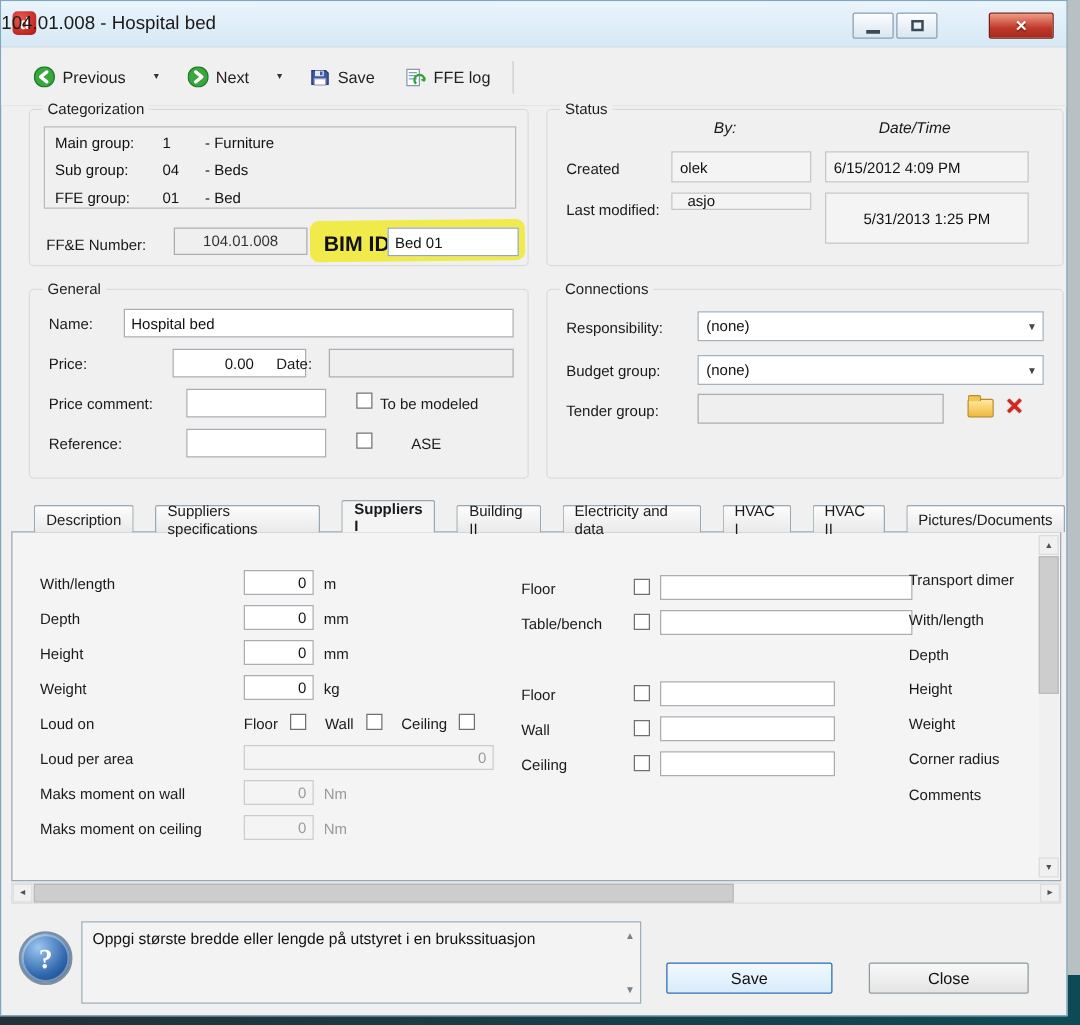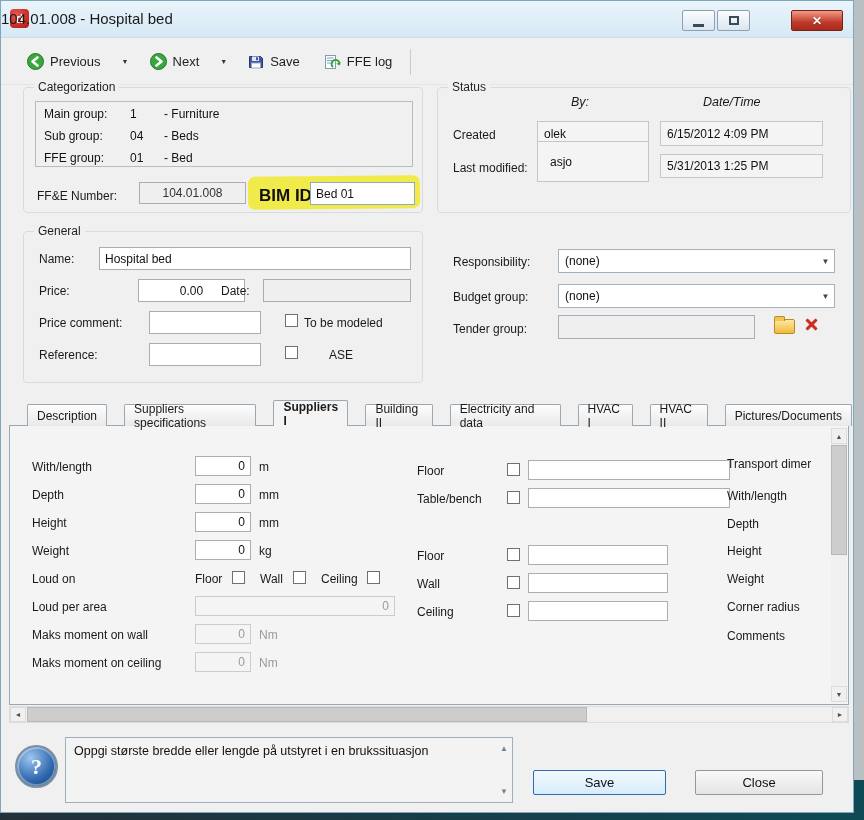--- a/index.html
+++ b/index.html
@@ -194,24 +194,24 @@
   <div class="lbl italic" style="left:570px; top:94px;">By:</div>
   <div class="lbl italic" style="left:702px; top:94px;">Date/Time</div>
   <div class="lbl" style="left:452px; top:127px;">Created</div>
   <div class="statusfield" style="left:536px; top:120px; width:112px; height:25px;">
       <span>olek</span>
     </div>
   <div class="statusfield" style="left:659px; top:120px; width:163px; height:25px;">
       <span>6/15/2012 4:09 PM</span>
     </div>
   <div class="lbl" style="left:452px; top:160px;">Last modified:</div>
-  <div class="statusfield" style="left:536px; top:140px; width:112px; height:41px;padding-left:12px;">
+  <div class="statusfield" style="left:536px; top:153px; width:112px; height:14px;padding-left:12px;">
       <span>asjo</span>
     </div>
-  <div class="statusfield" style="left:659px; top:153px; width:163px; height:24px;">
+  <div class="statusfield" style="left:659px; top:153px; width:163px; height:41px;justify-content:center;">
       <span>5/31/2013 1:25 PM</span>
     </div>
 
   <div class="group" style="left:22px; top:230px; width:400px; height:152px;">
     <span class="legend">General</span>
   </div>
   <div class="lbl" style="left:38px; top:251px;">Name:</div>
   <input class="inp" style="left: 98px; top: 246px; width: 312px; height: 23px;" value="Hospital bed">
   <div class="lbl" style="left:38px; top:283px;">Price:</div>
   <input class="inp ctr" style="left: 98px; top: 278px; width: 107px; height: 23px; margin-left: 39px;" value="0.00">
@@ -219,20 +219,23 @@
   <input class="inp ro" style="left: 262px; top: 278px; width: 148px; height: 23px;" readonly="" value="">
   <div class="lbl" style="left:38px; top:315px;">Price comment:</div>
   <input class="inp" style="left: 148px; top: 310px; width: 112px; height: 23px;" value="">
   <span class="cb" style="left:284px; top:313px;"></span>
   <div class="lbl" style="left:303px; top:315px;">To be modeled</div>
   <div class="lbl" style="left:38px; top:347px;">Reference:</div>
   <input class="inp" style="left: 148px; top: 342px; width: 112px; height: 23px;" value="">
   <span class="cb" style="left:284px; top:345px;"></span>
   <div class="lbl" style="left:303px; top:347px;margin-left:25px;">ASE</div>
 
+  <div class="group" style="left:436px; top:230px; width:414px; height:152px;">
+    <span class="legend">Connections</span>
+  </div>
   <div class="lbl" style="left:452px; top:254px;">Responsibility:</div>
   <div class="combo" style="left:557px; top:248px; width:277px; height:24px;">
     <span class="val">(none)</span>
     <span class="arr">▼</span>
   </div>
   <div class="lbl" style="left:452px; top:289px;">Budget group:</div>
   <div class="combo" style="left:557px; top:283px; width:277px; height:24px;">
     <span class="val">(none)</span>
     <span class="arr">▼</span>
   </div>

